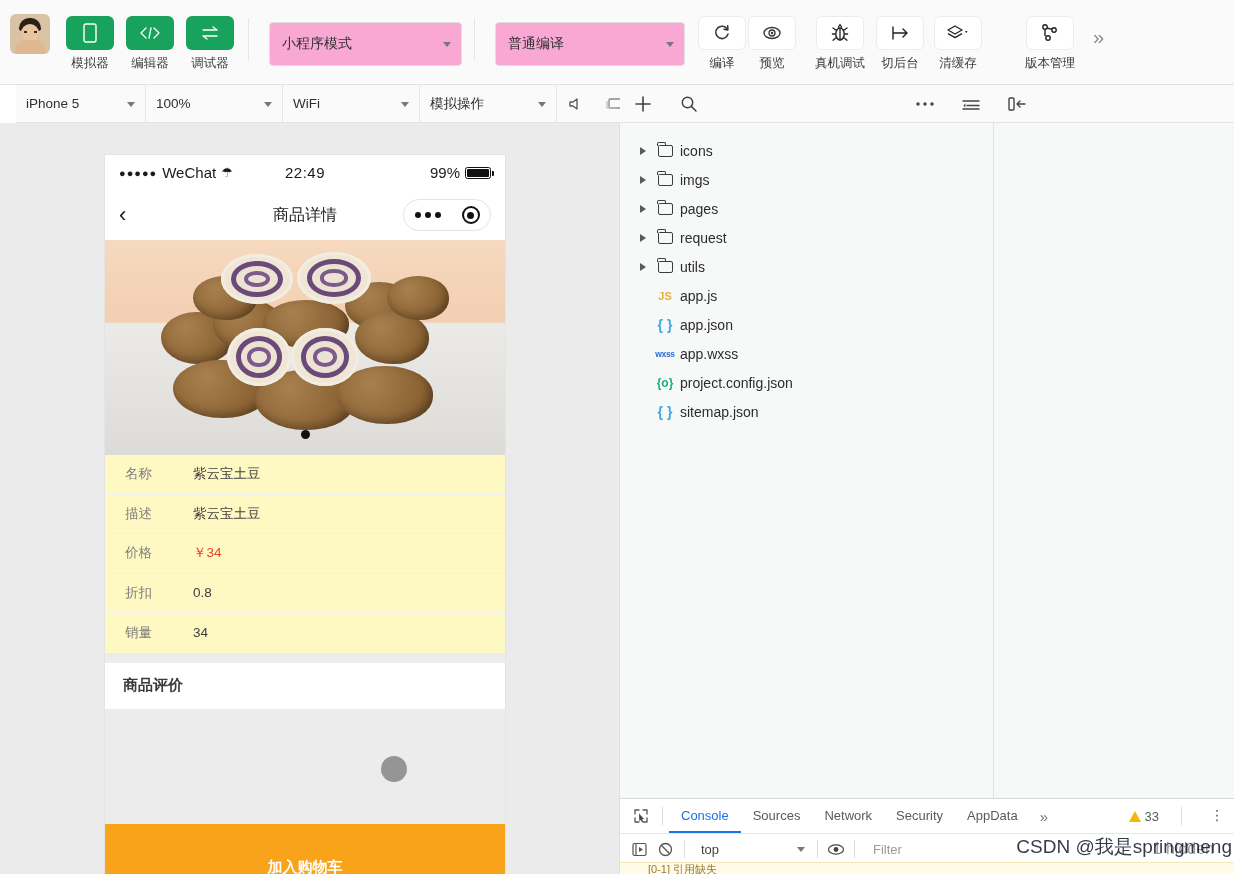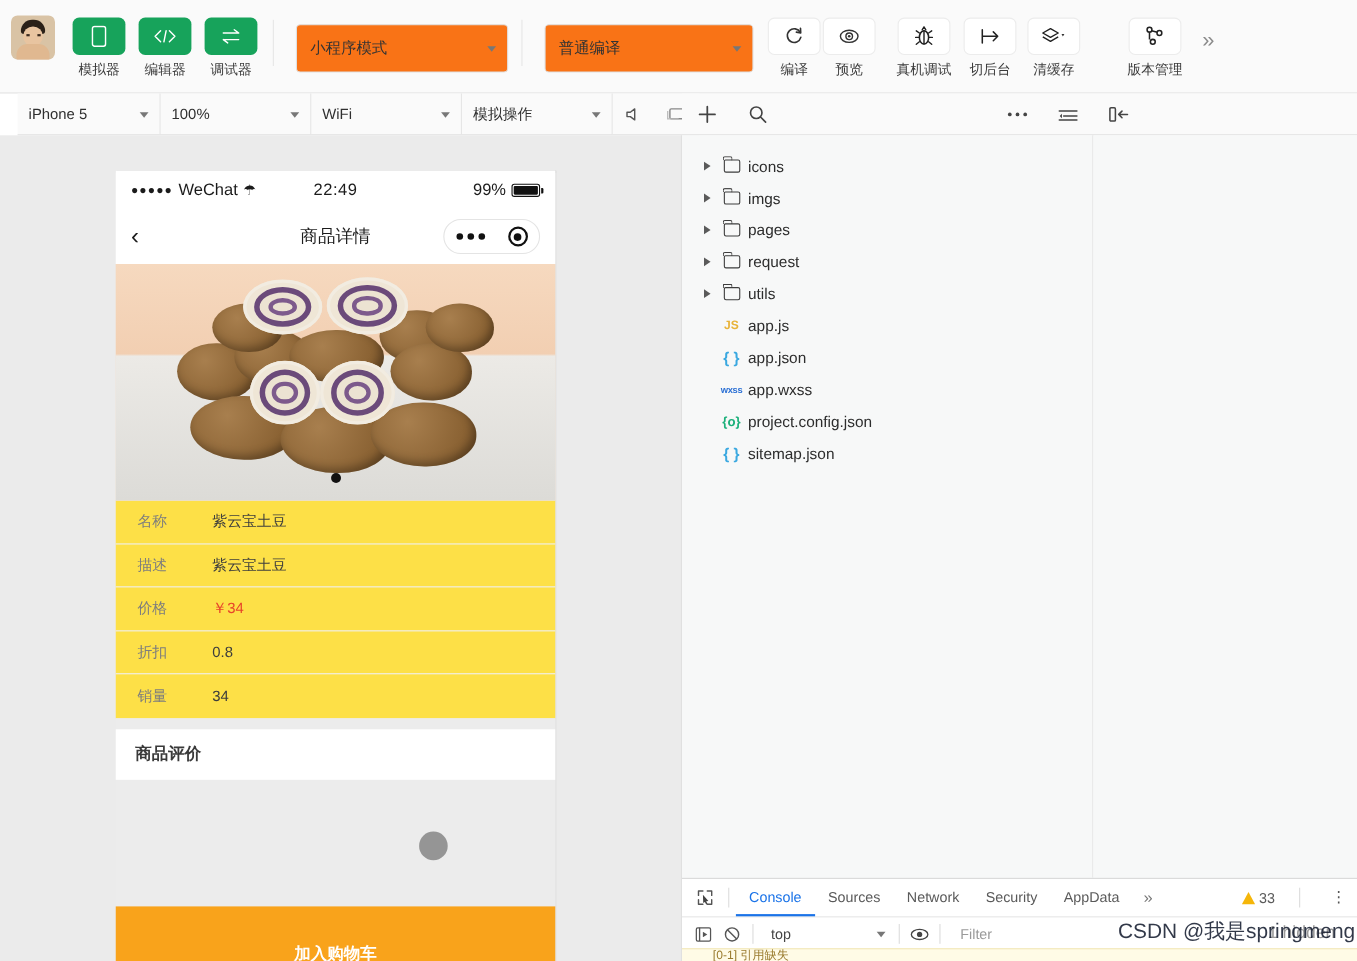--- a/index.html
+++ b/index.html
@@ -37,21 +37,21 @@
     width:48px; height:34px; border-radius:6px; display:flex;
     align-items:center; justify-content:center; margin-top:16px;
   }
   .tb-btn.green { background:#17a35b; color:#fff; }
   .tb-btn.white { background:#fff; color:#3a3a3a; border:1px solid #ececec; }
   .tb-lab { font-size:12.5px; color:#3b3b3b; margin-top:5px; white-space:nowrap; }
 
   .tb-sep { width:1px; height:42px; background:#e6e6e6; margin:18px 12px 0 12px; flex:none; }
 
   .tb-select {
-    position:relative; margin-top:22px; height:44px; background:#f97316;
+    position:relative; margin-top:22px; height:44px; background:#f9a8d4;
     border:1px solid #e0e0e0; border-radius:4px; display:flex; align-items:center;
     padding:0 26px 0 12px; font-size:14px; color:#333; flex:none;
   }
   .tb-select .caret {
     position:absolute; right:10px; top:50%; margin-top:-2px;
     width:0;height:0;border-left:4px solid transparent;border-right:4px solid transparent;
     border-top:5px solid #777;
   }
   .chev-more { margin-top:26px; margin-left:10px; font-size:20px; color:#8a8a8a; flex:none; }
 
@@ -123,21 +123,21 @@
   
   .prod-img { height:215px; flex:none; position:relative; overflow:hidden; background:#f2d9c3; }
   .pi-bg { position:absolute; inset:0; background:linear-gradient(#f6d9bf 0%, #f2cfb2 38%, #f2cfb2 38%, #ecebe7 39%, #e7e6e2 100%); }
   .pi-table { position:absolute; left:0; right:0; top:39%; bottom:0; background:linear-gradient(#eceae6,#dcdbd7); }
   .spud { position:absolute; border-radius:50% 50% 48% 52%; background:radial-gradient(circle at 35% 30%, #a87f4e, #8a6233 70%, #6f4c26); box-shadow:inset -3px -4px 8px rgba(0,0,0,.28); }
   .cut { position:absolute; border-radius:50%; background:#efe6d6; box-shadow:inset 0 0 0 3px #f2ece1; overflow:hidden; }
   .cut i { position:absolute; inset:14%; border-radius:50%; border:5px solid #6b4a7a; background:#ece3d2; }
   .cut i::after { content:""; position:absolute; inset:18%; border-radius:48%; border:4px solid #7d5a8c; }
   .blackdot { position:absolute; width:9px;height:9px;background:#111;border-radius:50%; }
 
-  .detail-list { background:#fde047; flex:none; }
+  .detail-list { background:#fef9c3; flex:none; }
   .d-row { height:39.5px; display:flex; align-items:center; padding:0 20px; border-bottom:1px solid #f0f0f0; }
   .d-row:last-child { border-bottom:none; }
   .d-key { width:68px; font-size:13.5px; color:#7d7d7d; flex:none; }
   .d-val { font-size:13.5px; color:#3d3d3d; }
   .d-val.price { color:#e8442a; }
 
   .gap { height:10px; background:#ececec; flex:none; }
   .review-head { background:#fff; height:46px; display:flex; align-items:center; padding:0 18px; flex:none; }
   .review-head span { font-size:15px; font-weight:bold; color:#3a3a3a; }
   .review-body { flex:1; background:#ececec; }

